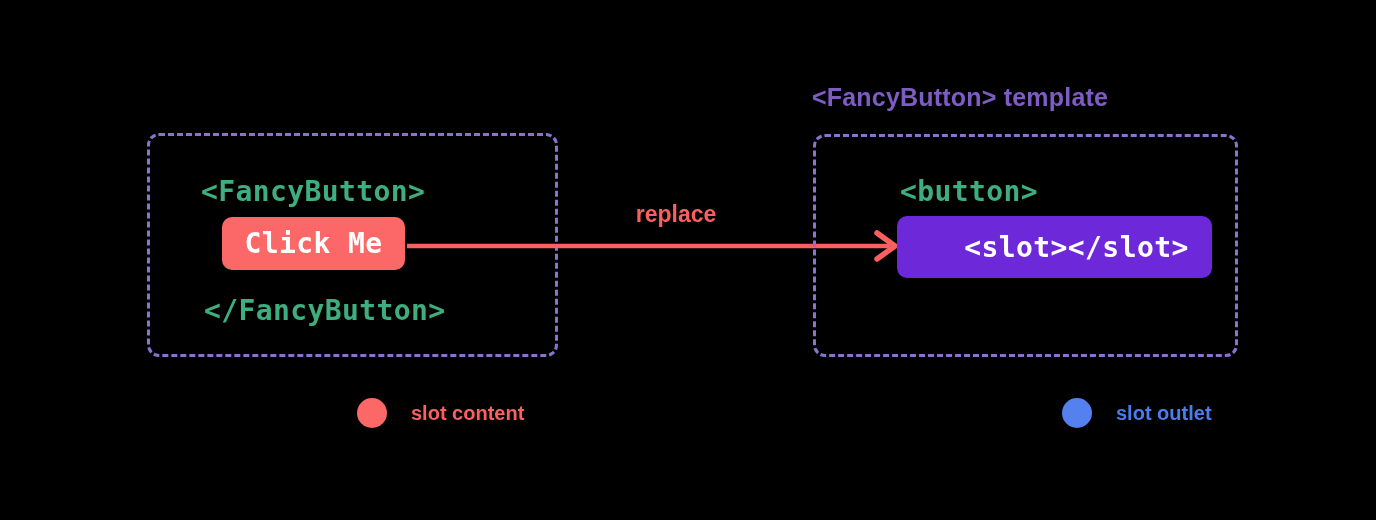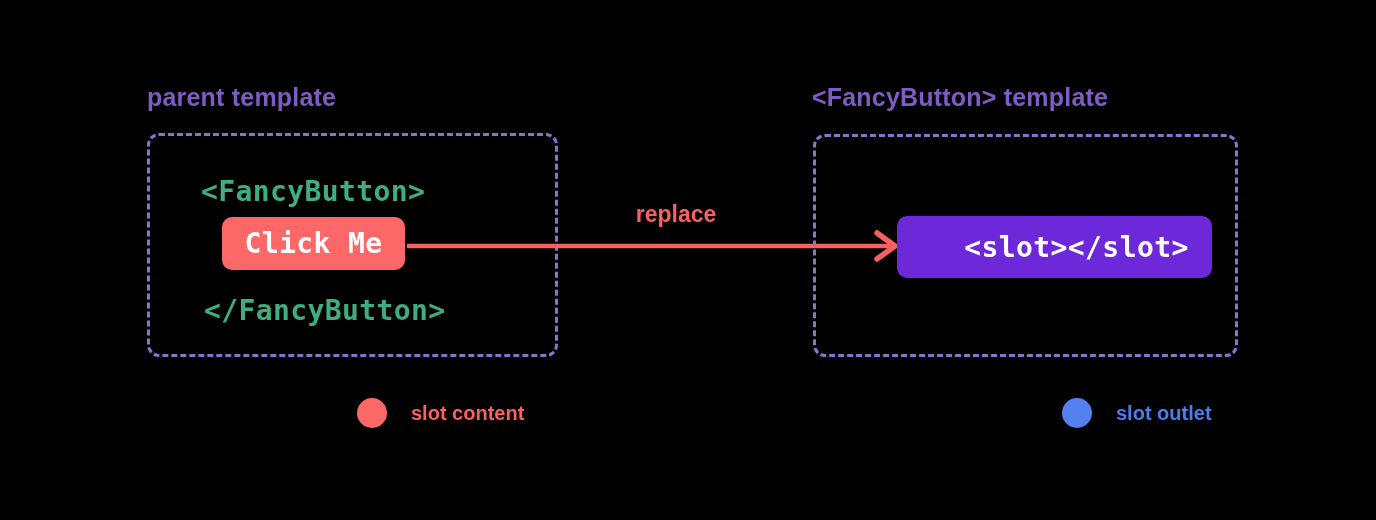--- a/index.html
+++ b/index.html
@@ -85,41 +85,41 @@
     white-space: nowrap;
   }
   .legend-text-red { color: #fb5f5f; }
   .legend-text-blue { color: #4a7cf2; }
 </style>
 </head>
 <body>
 
 <div class="canvas">
 
-  <div class="panel-label" style="left:147px; top:83px;">parent template</div>
 
   <div class="dashed-box" style="left:147px; top:133px; width:405px; height:218px;"></div>
 
   <div class="code" style="left:201px; top:175px;">&lt;FancyButton&gt;</div>
 
   <div class="chip chip-red" style="left:222px; top:217px; width:183px; height:53px;">Click Me</div>
 
   <div class="code" style="left:204px; top:294px;">&lt;/FancyButton&gt;</div>
 
   <div class="replace-label" style="left:676px; top:201px;">replace</div>
 
   <svg class="arrow-svg" style="left:406px; top:224px;" width="496" height="44" viewBox="0 0 496 44">
     <line x1="1" y1="22" x2="484" y2="22" stroke="#fb5f5f" stroke-width="4.5"></line>
     <polyline points="471,9 489,22 471,35" fill="none" stroke="#fb5f5f" stroke-width="5.5" stroke-linecap="round" stroke-linejoin="round"></polyline>
   </svg>
 
   <div class="panel-label" style="left:812px; top:83px;">&lt;FancyButton&gt; template</div>
 
   <div class="dashed-box" style="left:813px; top:134px; width:419px; height:217px;"></div>
 
+  <div class="code" style="left:900px; top:175px;">&lt;button&gt;</div>
 
   <div class="chip chip-blue" style="left:897px; top:216px; width:271px; height:62px;">&lt;slot&gt;&lt;/slot&gt;</div>
 
 
   <div class="legend-item" style="left:357px; top:398px;">
     <span class="legend-dot legend-dot-red"></span>
     <span class="legend-text legend-text-red">slot content</span>
   </div>
 
   <div class="legend-item" style="left:1062px; top:398px;">

